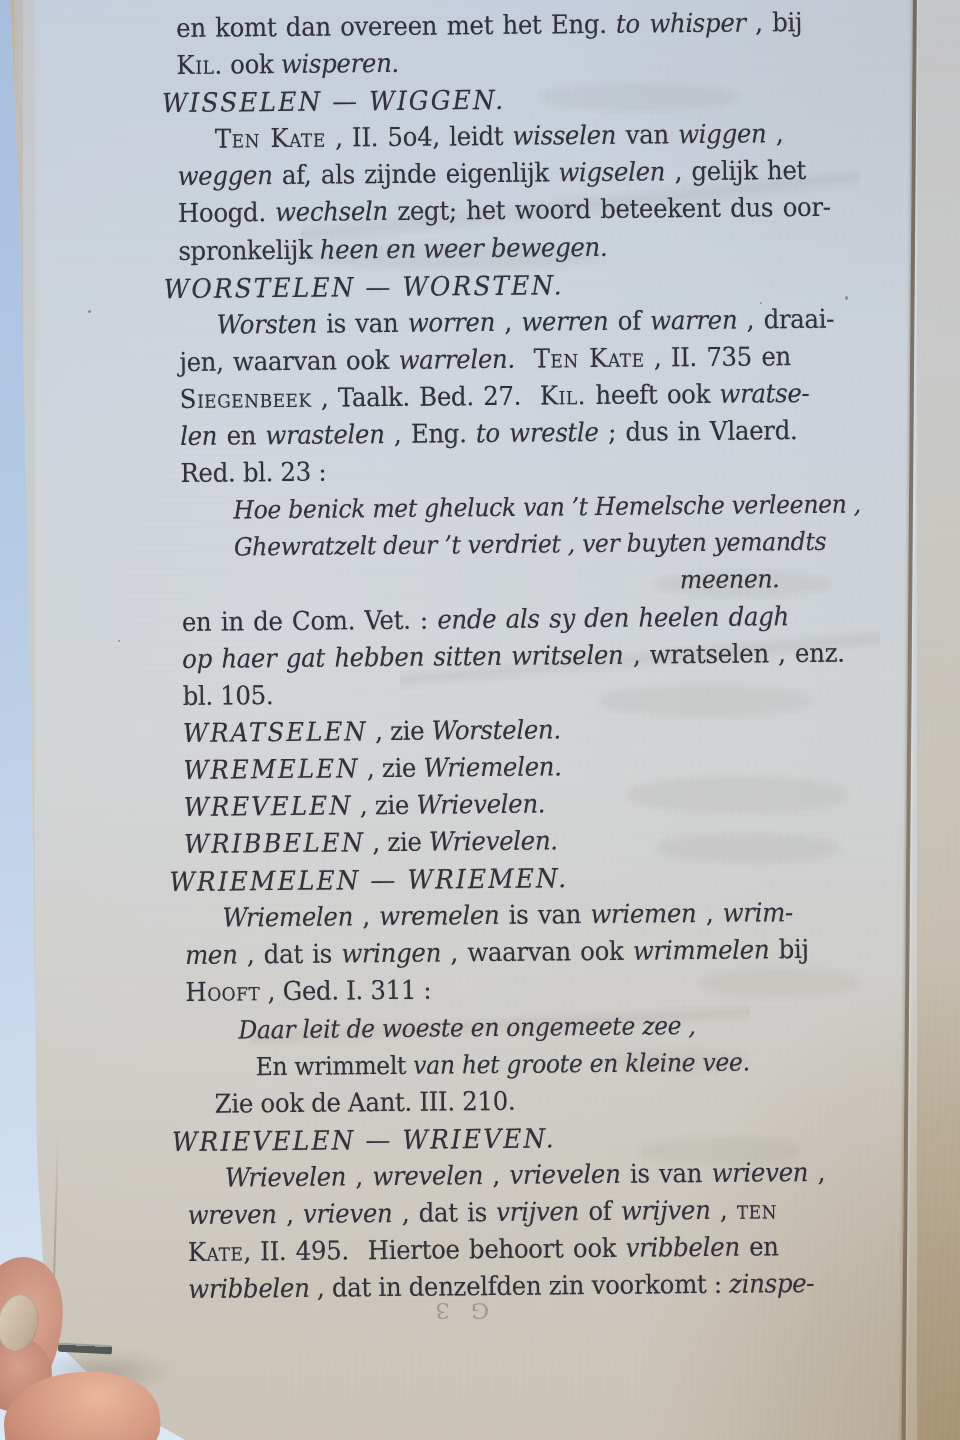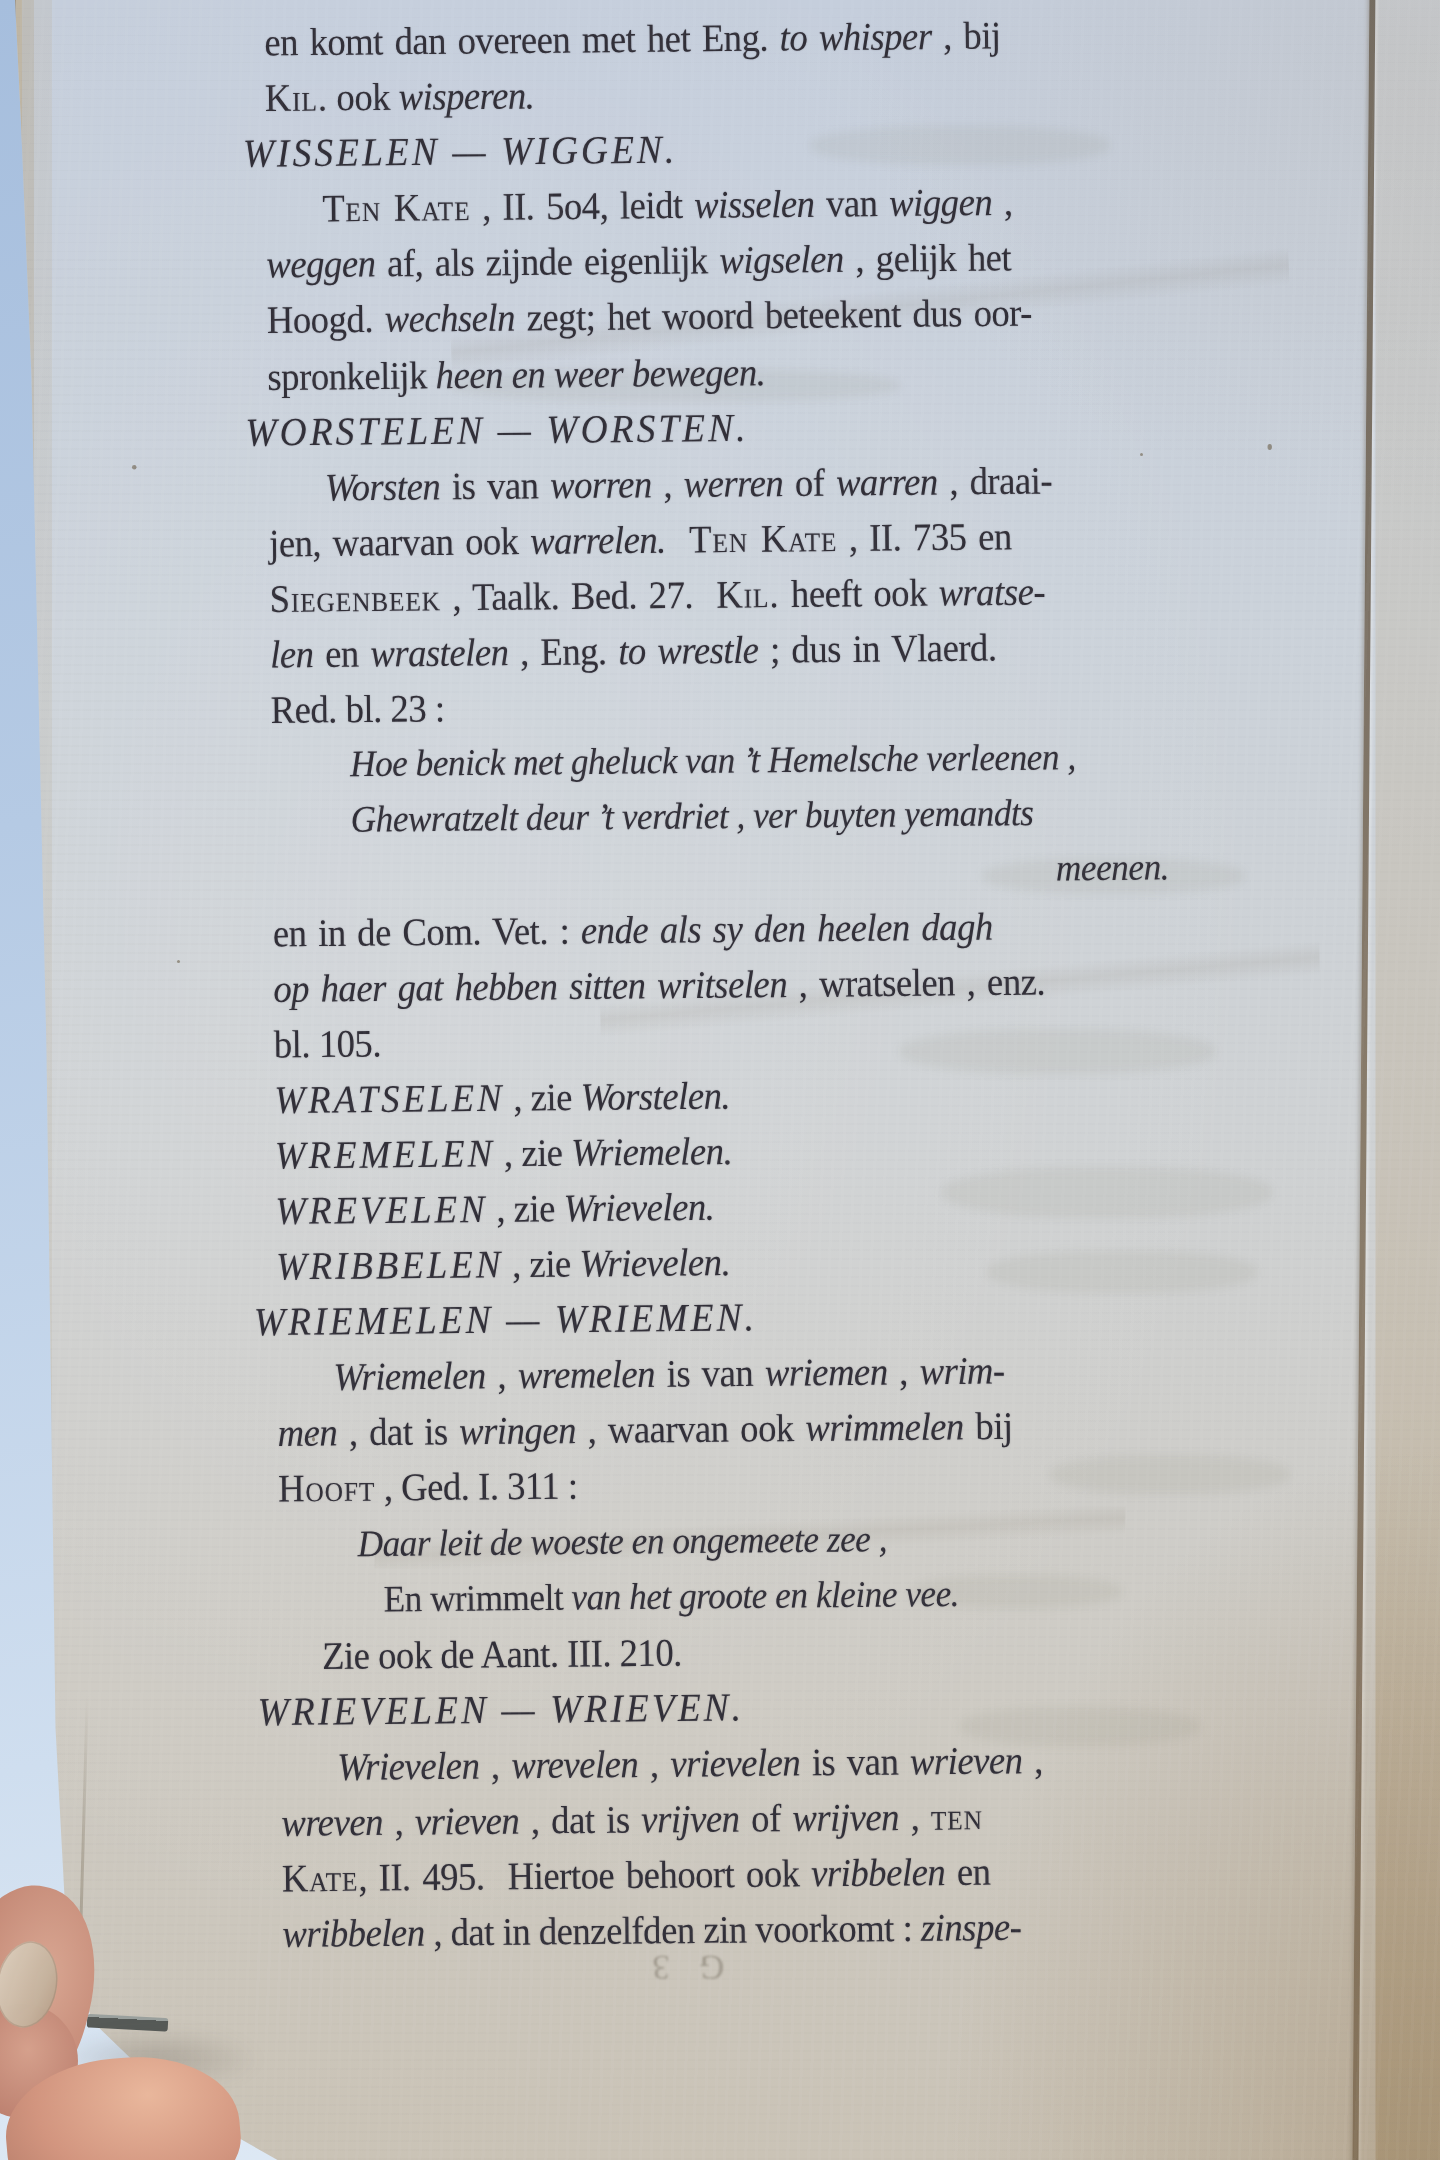--- a/index.html
+++ b/index.html
@@ -6,21 +6,20 @@
   body{
     width:960px;height:1440px;overflow:hidden;position:relative;
     background:linear-gradient(172deg,#a6bedd 0%,#b5cae4 35%,#cfdeef 75%,#e2ecf6 100%);
     font-family:"DejaVu Serif","Liberation Serif",serif;
   }
   
   .paper{
     position:absolute;inset:0;
     clip-path:polygon(10px 0,960px 0,960px 1440px,185px 1440px,118px 1402px,62px 1348px,45px 1302px,37px 1152px,31px 700px,21px 252px,14px 82px,10px 0);
     background:linear-gradient(180deg,#c5cedc 0%,#cbd2da 28%,#cfd2d4 52%,#cecbc4 78%,#cac3b6 100%);
-    font-family:Liberation Serif, serif;
   }
   .paper > div{position:absolute;}
   .light-sheen{left:0;top:0;right:0;bottom:0;
     background:radial-gradient(ellipse at 30% 42%,rgba(255,255,255,.11),transparent 62%);}
   .left-edge{left:8px;top:0;width:42px;height:100%;
     background:linear-gradient(90deg,#9e9585 0 2.5px,#beb5a4 2.5px 7px,rgba(183,174,156,.55) 7px 15px,rgba(190,183,168,.28) 15px 27px,transparent 27px);}
   .inner-fold{left:53px;top:1130px;width:2px;height:300px;transform:rotate(1.6deg);
     background:linear-gradient(180deg,transparent,rgba(140,130,112,.45) 35%,rgba(118,108,90,.6));}
   .crease{left:913px;top:-10px;width:4px;height:1460px;transform:rotate(.45deg);transform-origin:top center;border-radius:2px;
     background:linear-gradient(180deg,#6e675e 0%,#7d7265 30%,#8a7d6b 55%,#837463 80%,#7a6b58 100%);

